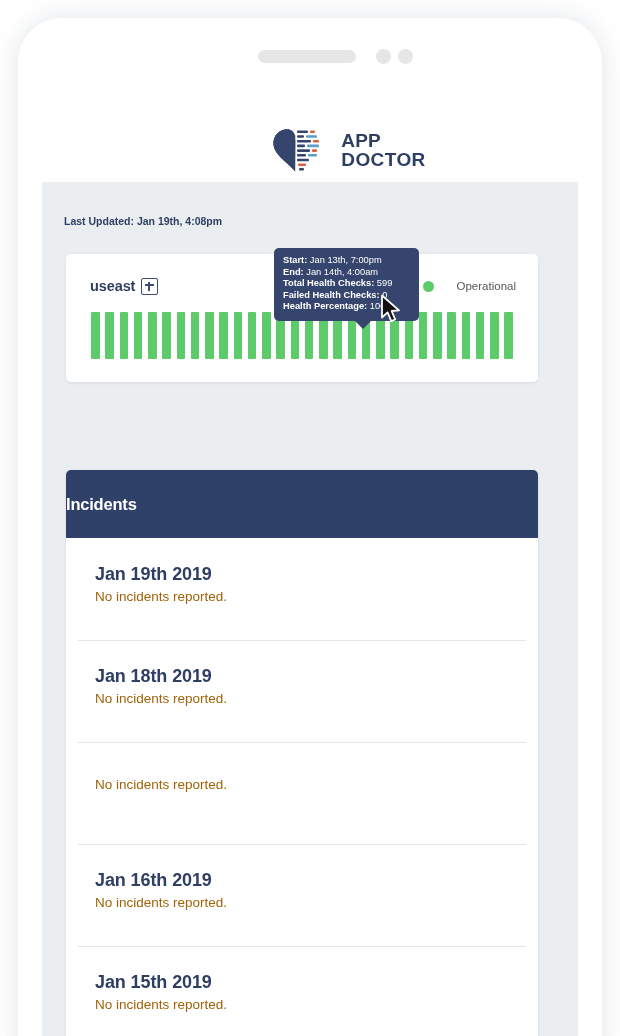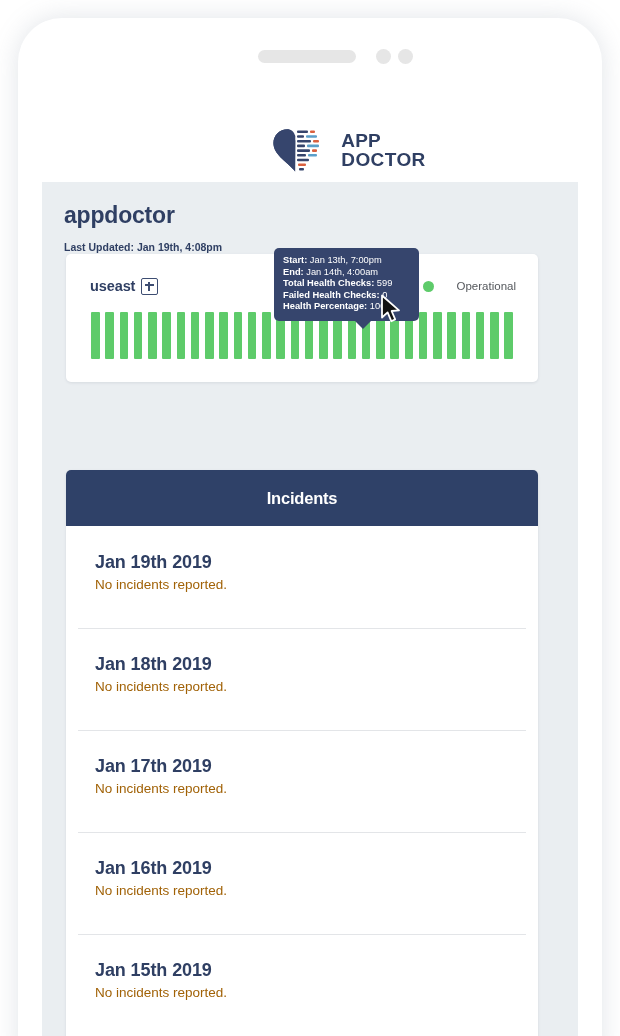--- a/index.html
+++ b/index.html
@@ -246,25 +246,25 @@
     left: 24px;
     top: 288px;
     width: 472px;
     bottom: -20px;
     background: #ffffff;
     border-radius: 5px 5px 0 0;
     box-shadow: 0 1px 3px rgba(40,50,80,0.10);
     overflow: hidden;
   }
   #incidents-header {
-    height: 56px;
+    height: 68px;
     background: #2f4168;
     display: flex;
     align-items: center;
-    justify-content: center;
+    justify-content: flex-start;
   }
   #incidents-header-title {
     color: #ffffff;
     font-size: 16.5px;
     font-weight: bold;
     letter-spacing: -0.2px;
   }
   .incident-row {
     height: 102px;
     box-sizing: border-box;
@@ -329,21 +329,20 @@
       <div id="logo-wordmark">
         <div class="wm-line1">APP</div>
         <div class="wm-line2">DOCTOR</div>
       </div>
     </div>
   </div>
 
   <div id="page-panel">
 
     <div id="status-header">
-      <div id="page-title">appdoctor</div>
       <div id="last-updated">Last Updated: Jan 19th, 4:08pm</div>
     </div>
 
     <div id="status-card">
       <div id="status-card-head">
         <div id="region-label-group">
           <span id="region-name">useast</span>
           <span id="region-expand-icon"></span>
         </div>
         <div id="legend-group">
@@ -407,21 +406,20 @@
       <div id="incidents-list">
           <div class="incident-row">
             <div class="incident-date">Jan 19th 2019</div>
             <div class="incident-text">No incidents reported.</div>
           </div>
           <div class="incident-row">
             <div class="incident-date">Jan 18th 2019</div>
             <div class="incident-text">No incidents reported.</div>
           </div>
           <div class="incident-row">
-            <div class="incident-date">Jan 17th 2019</div>
             <div class="incident-text">No incidents reported.</div>
           </div>
           <div class="incident-row">
             <div class="incident-date">Jan 16th 2019</div>
             <div class="incident-text">No incidents reported.</div>
           </div>
           <div class="incident-row">
             <div class="incident-date">Jan 15th 2019</div>
             <div class="incident-text">No incidents reported.</div>
           </div>

